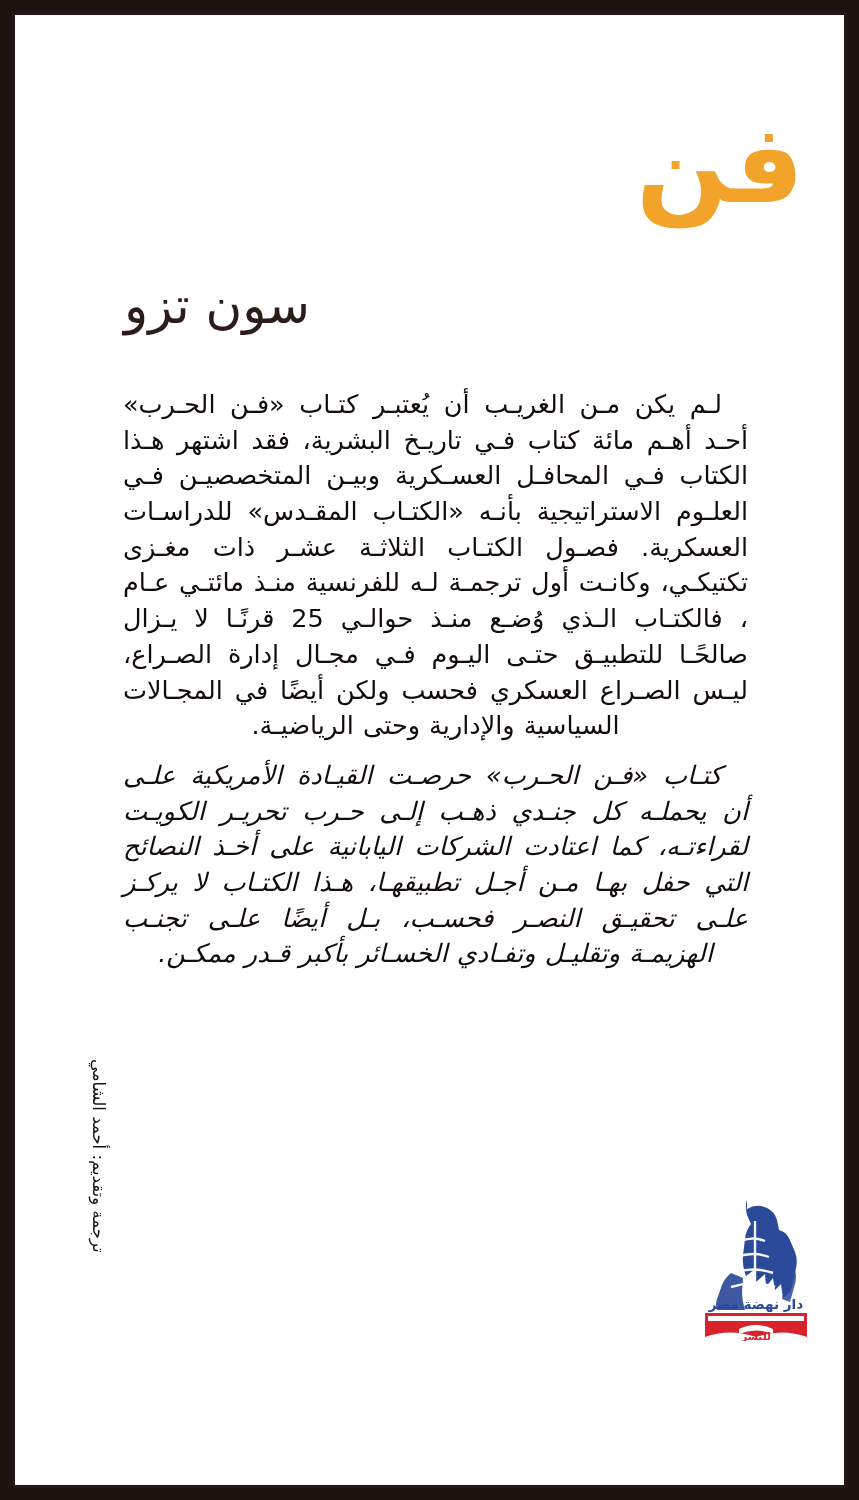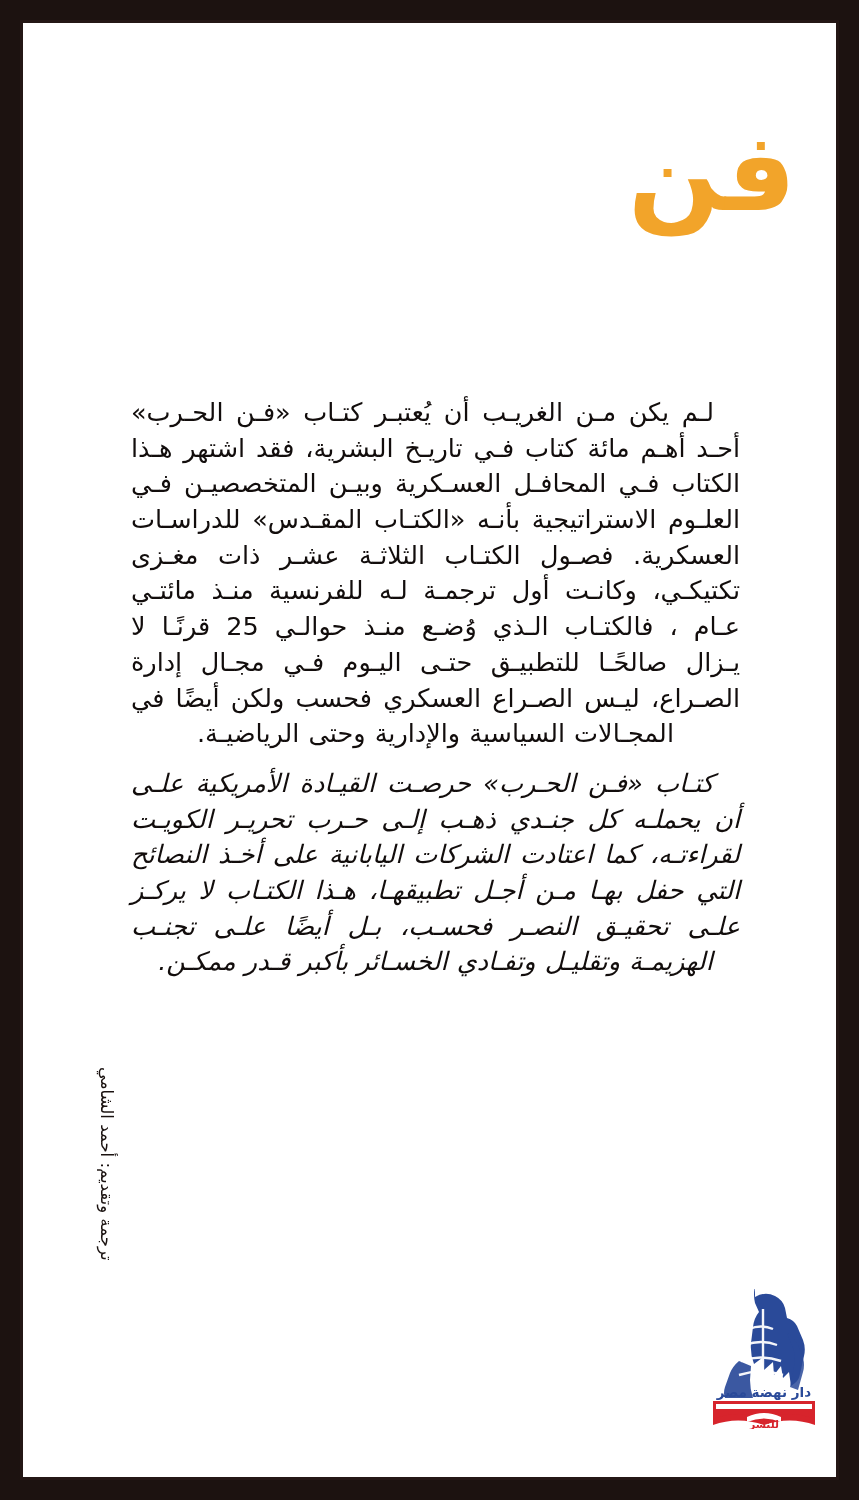--- a/index.html
+++ b/index.html
@@ -6,21 +6,21 @@
     margin: 0;
     padding: 0;
     background: #ffffff;
   }
   .page {
     position: relative;
     width: 859px;
     height: 1500px;
     background: #1c1210;
     box-sizing: border-box;
-    padding: 20px;
+    padding: 12px;
     overflow: hidden;
     font-family: "DejaVu Sans", "Liberation Sans", sans-serif;
   }
   .frame-inner {
     position: relative;
     width: 100%;
     height: 100%;
     background: #ffffff;
     box-sizing: border-box;
     border: 3px solid #241715;
@@ -110,37 +110,38 @@
     white-space: nowrap;
     font-size: 16.5px;
     color: #1a1210;
     letter-spacing: 0.3px;
   }
 
   
   .publisher-logo {
     position: absolute;
     left: 676px;
-    top: 1262px;
+    top: 1182px;
     width: 122px;
     height: 140px;
   }
   .publisher-logo svg { display: block; width: 100%; height: 100%; }
 </style>
 </head>
 <body>
 
 <div class="page">
   <div class="frame-inner">
     <div class="sheet">
 
       <div class="title-block">
         <span class="title-line title-line-1">فن</span>
       </div>
 
+      <div class="author">سون تزو</div>
 
       <div class="body-copy">
         <p>لـم يكن مـن الغريـب أن يُعتبـر كتـاب «فـن الحـرب» أحـد أهـم مائة كتاب فـي تاريـخ البشرية، فقد اشتهر هـذا الكتاب فـي المحافـل العسـكرية وبيـن المتخصصيـن فـي العلـوم الاستراتيجية بأنـه «الكتـاب المقـدس» للدراسـات العسكرية. فصـول الكتـاب الثلاثـة عشـر ذات مغـزى تكتيكـي، وكانـت أول ترجمـة لـه للفرنسية منـذ مائتـي عـام ، فالكتـاب الـذي وُضـع منـذ حوالـي 25 قرنًـا لا يـزال صالحًـا للتطبيـق حتـى اليـوم فـي مجـال إدارة الصـراع، ليـس الصـراع العسكري فحسب ولكن أيضًا في المجـالات السياسية والإدارية وحتى الرياضيـة.</p>
         <p>كتـاب «فـن الحـرب» حرصـت القيـادة الأمريكية علـى أن يحملـه كل جنـدي ذهـب إلـى حـرب تحريـر الكويـت لقراءتـه، كما اعتادت الشركات اليابانية على أخـذ النصائح التي حفل بهـا مـن أجـل تطبيقهـا، هـذا الكتـاب لا يركـز علـى تحقيـق النصـر فحسـب، بـل أيضًا علـى تجنـب الهزيمـة وتقليـل وتفـادي الخسـائر بأكبر قـدر ممكـن.</p>
       </div>
 
       <div class="translator">
         <span>ترجمة وتقديم: أحمد الشامي</span>
       </div>
 

